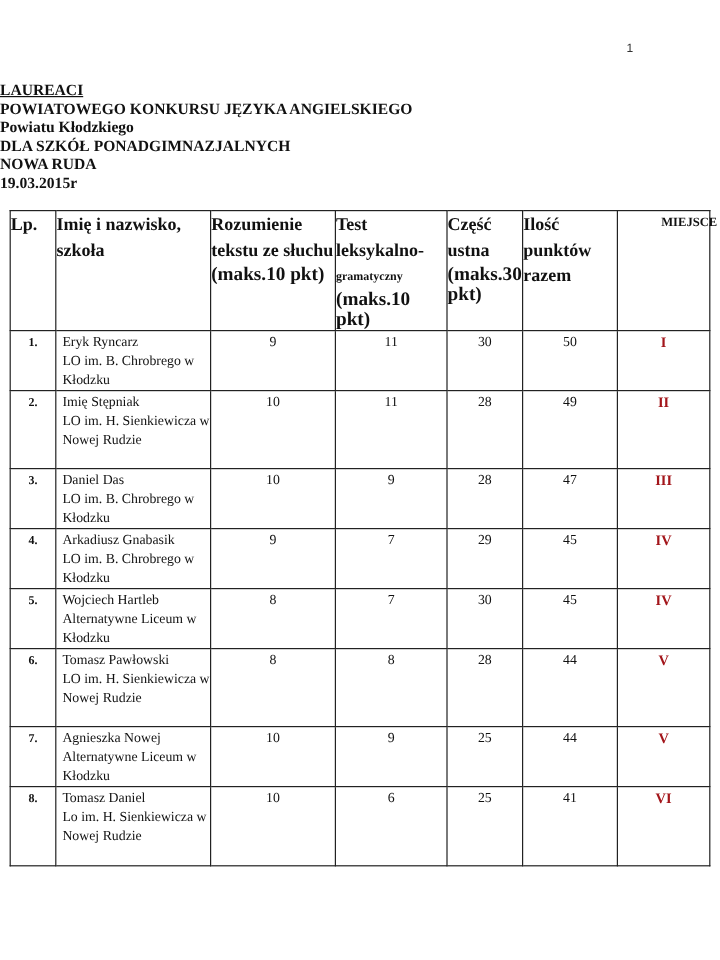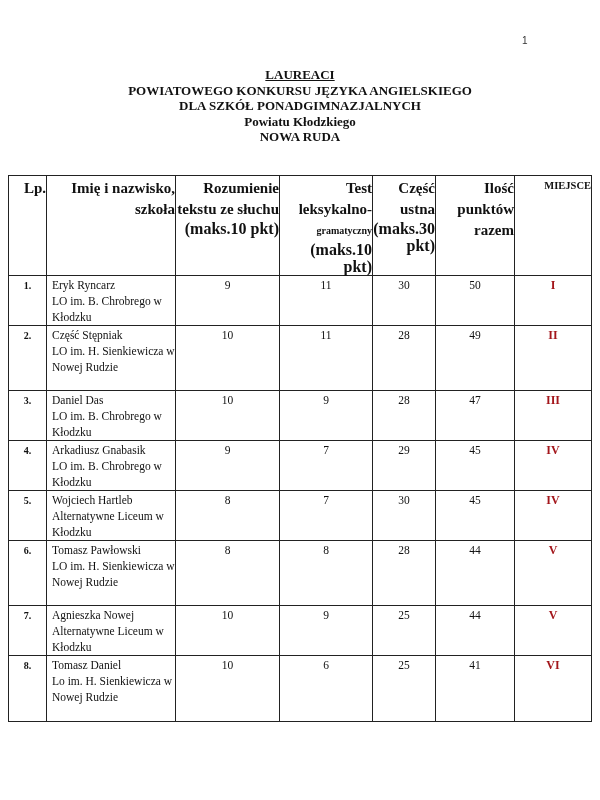--- a/index.html
+++ b/index.html
@@ -1,44 +1,45 @@
 <!DOCTYPE html>
 <html><head>
 <meta charset="utf-8">
 <style>
   html, body { margin: 0; padding: 0; background: #ffffff; }
   body { width: 600px; height: 800px; position: relative; overflow: hidden;
          font-family: "Liberation Serif", serif; color: #111; }
   .page-num { position: absolute; left: 522px; top: 35px; font-family: "Liberation Sans", sans-serif; font-size: 10px; color: #333; }
-  .heading { position: absolute; left: 0; top: 67px; width: 600px; text-align: center;
+  .heading { position: absolute; left: 0; top: 67px; width: 600px; 
              font-weight: bold; font-size: 13px; line-height: 15.5px; }
   .heading .title { text-decoration: underline; }
   table { position: absolute; left: 8px; top: 175px; border-collapse: collapse; table-layout: fixed; width: 583px; }
   td, th { border: 1.5px solid #222; vertical-align: top; padding: 0; }
-  th { font-weight: bold; text-align: right; font-size: 15px; line-height: 21px; padding-top: 2px; }
+  th { font-weight: bold; text-align: left; font-size: 15px; line-height: 21px; padding-top: 2px; }
   th .sub { font-size: 16px; line-height: 17px; display: block; }
-  th.small { font-size: 10.5px; padding-top: 3px; line-height: 14px; }
+  th.small { font-size: 10.5px; padding-top: 3px; line-height: 14px; padding-left: 36px; }
   th .mid { font-size: 10px; line-height: 21px; display: block; }
   td { font-size: 11.5px; line-height: 16px; padding-top: 1px; }
   td.lp { text-align: center; font-weight: bold; font-size: 10px; padding-top: 2px; }
   td.name { padding-left: 5px; }
   td.num { text-align: center; }
   td.rank { text-align: center; font-weight: bold; color: #a3161b; font-size: 12px; }
 </style>
 </head>
 <body>
 
 <div class="page-num">1</div>
 
 <div class="heading">
   <div class="title">LAUREACI</div>
   <div>POWIATOWEGO KONKURSU JĘZYKA  ANGIELSKIEGO</div>
+  <div>Powiatu Kłodzkiego</div>
   <div>DLA SZKÓŁ PONADGIMNAZJALNYCH</div>
-  <div>Powiatu Kłodzkiego</div>
   <div>NOWA RUDA</div>
+  <div>19.03.2015r</div>
 </div>
 
 <table>
   <colgroup>
     <col style="width:38px">
       <col style="width:129px">
       <col style="width:104px">
       <col style="width:93px">
       <col style="width:63px">
       <col style="width:79px">
@@ -64,21 +65,21 @@
         </td>
       <td class="num">9</td>
       <td class="num">11</td>
       <td class="num">30</td>
       <td class="num">50</td>
       <td class="rank">I</td>
     </tr>
     <tr style="height:65px">
       <td class="lp">2.</td>
       <td class="name">
-          <div>Część Stępniak</div>
+          <div>Imię Stępniak</div>
           <div>LO im. H. Sienkiewicza w Nowej Rudzie</div>
         </td>
       <td class="num">10</td>
       <td class="num">11</td>
       <td class="num">28</td>
       <td class="num">49</td>
       <td class="rank">II</td>
     </tr>
     <tr style="height:50px">
       <td class="lp">3.</td>

